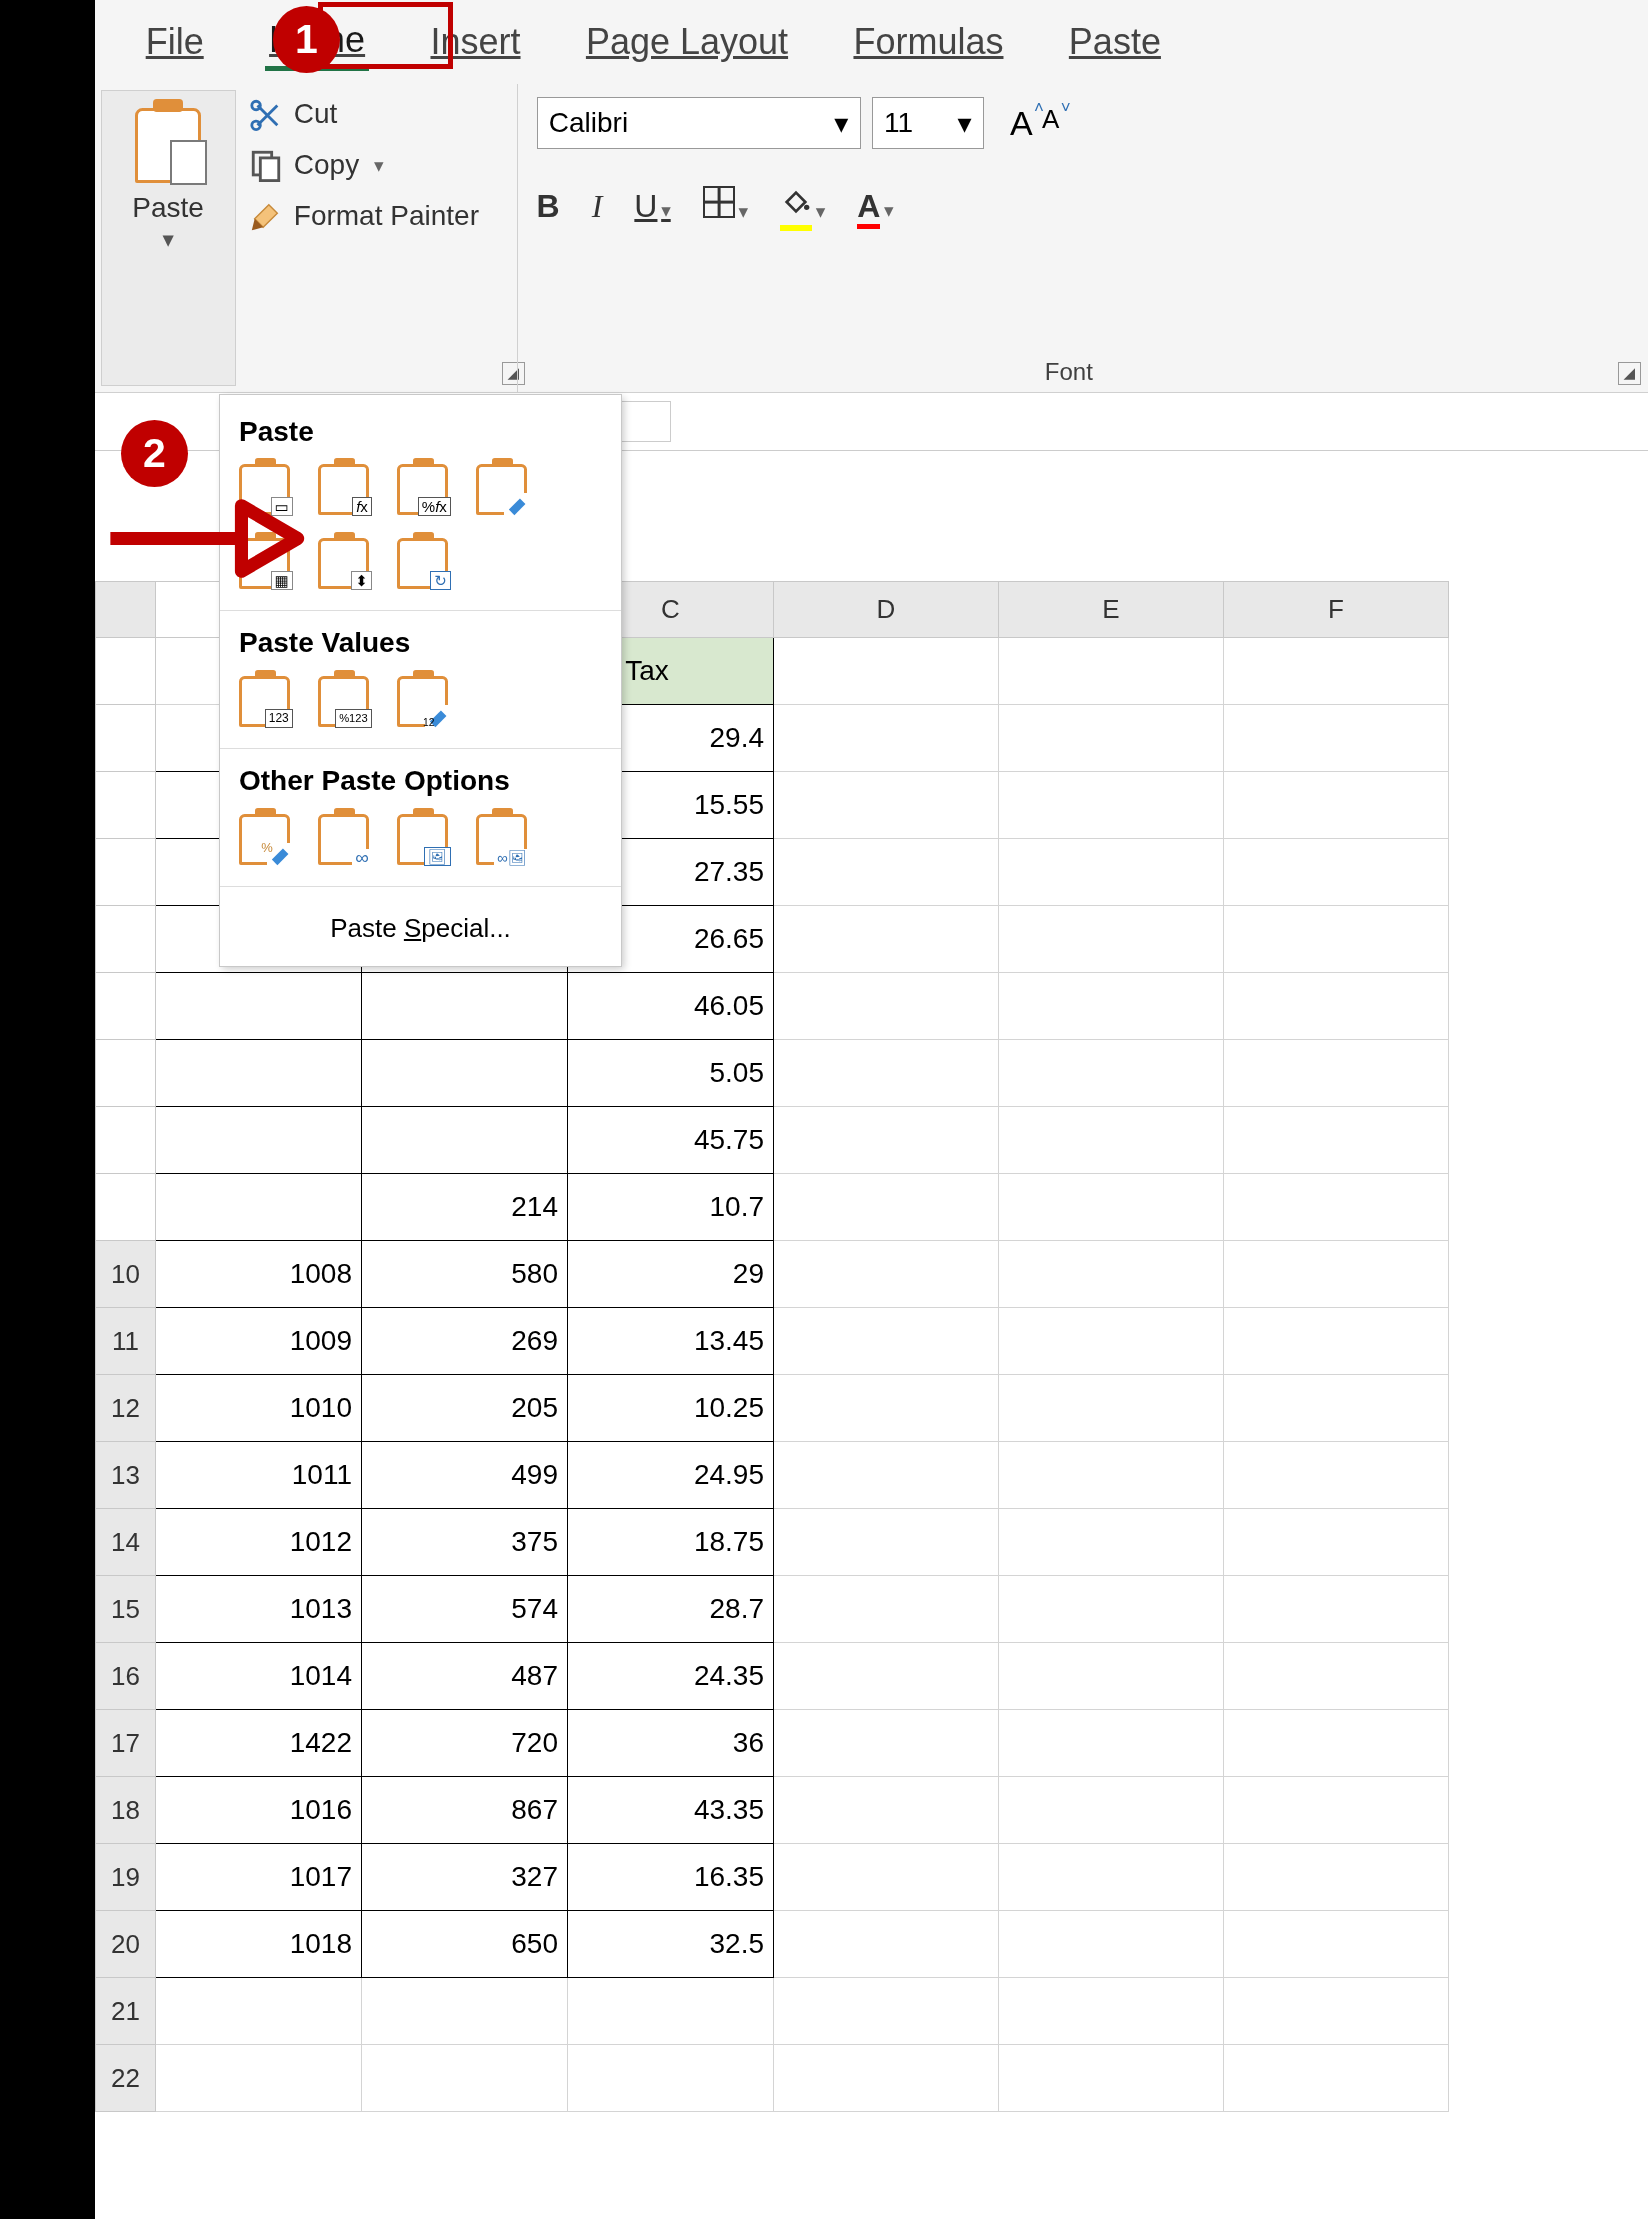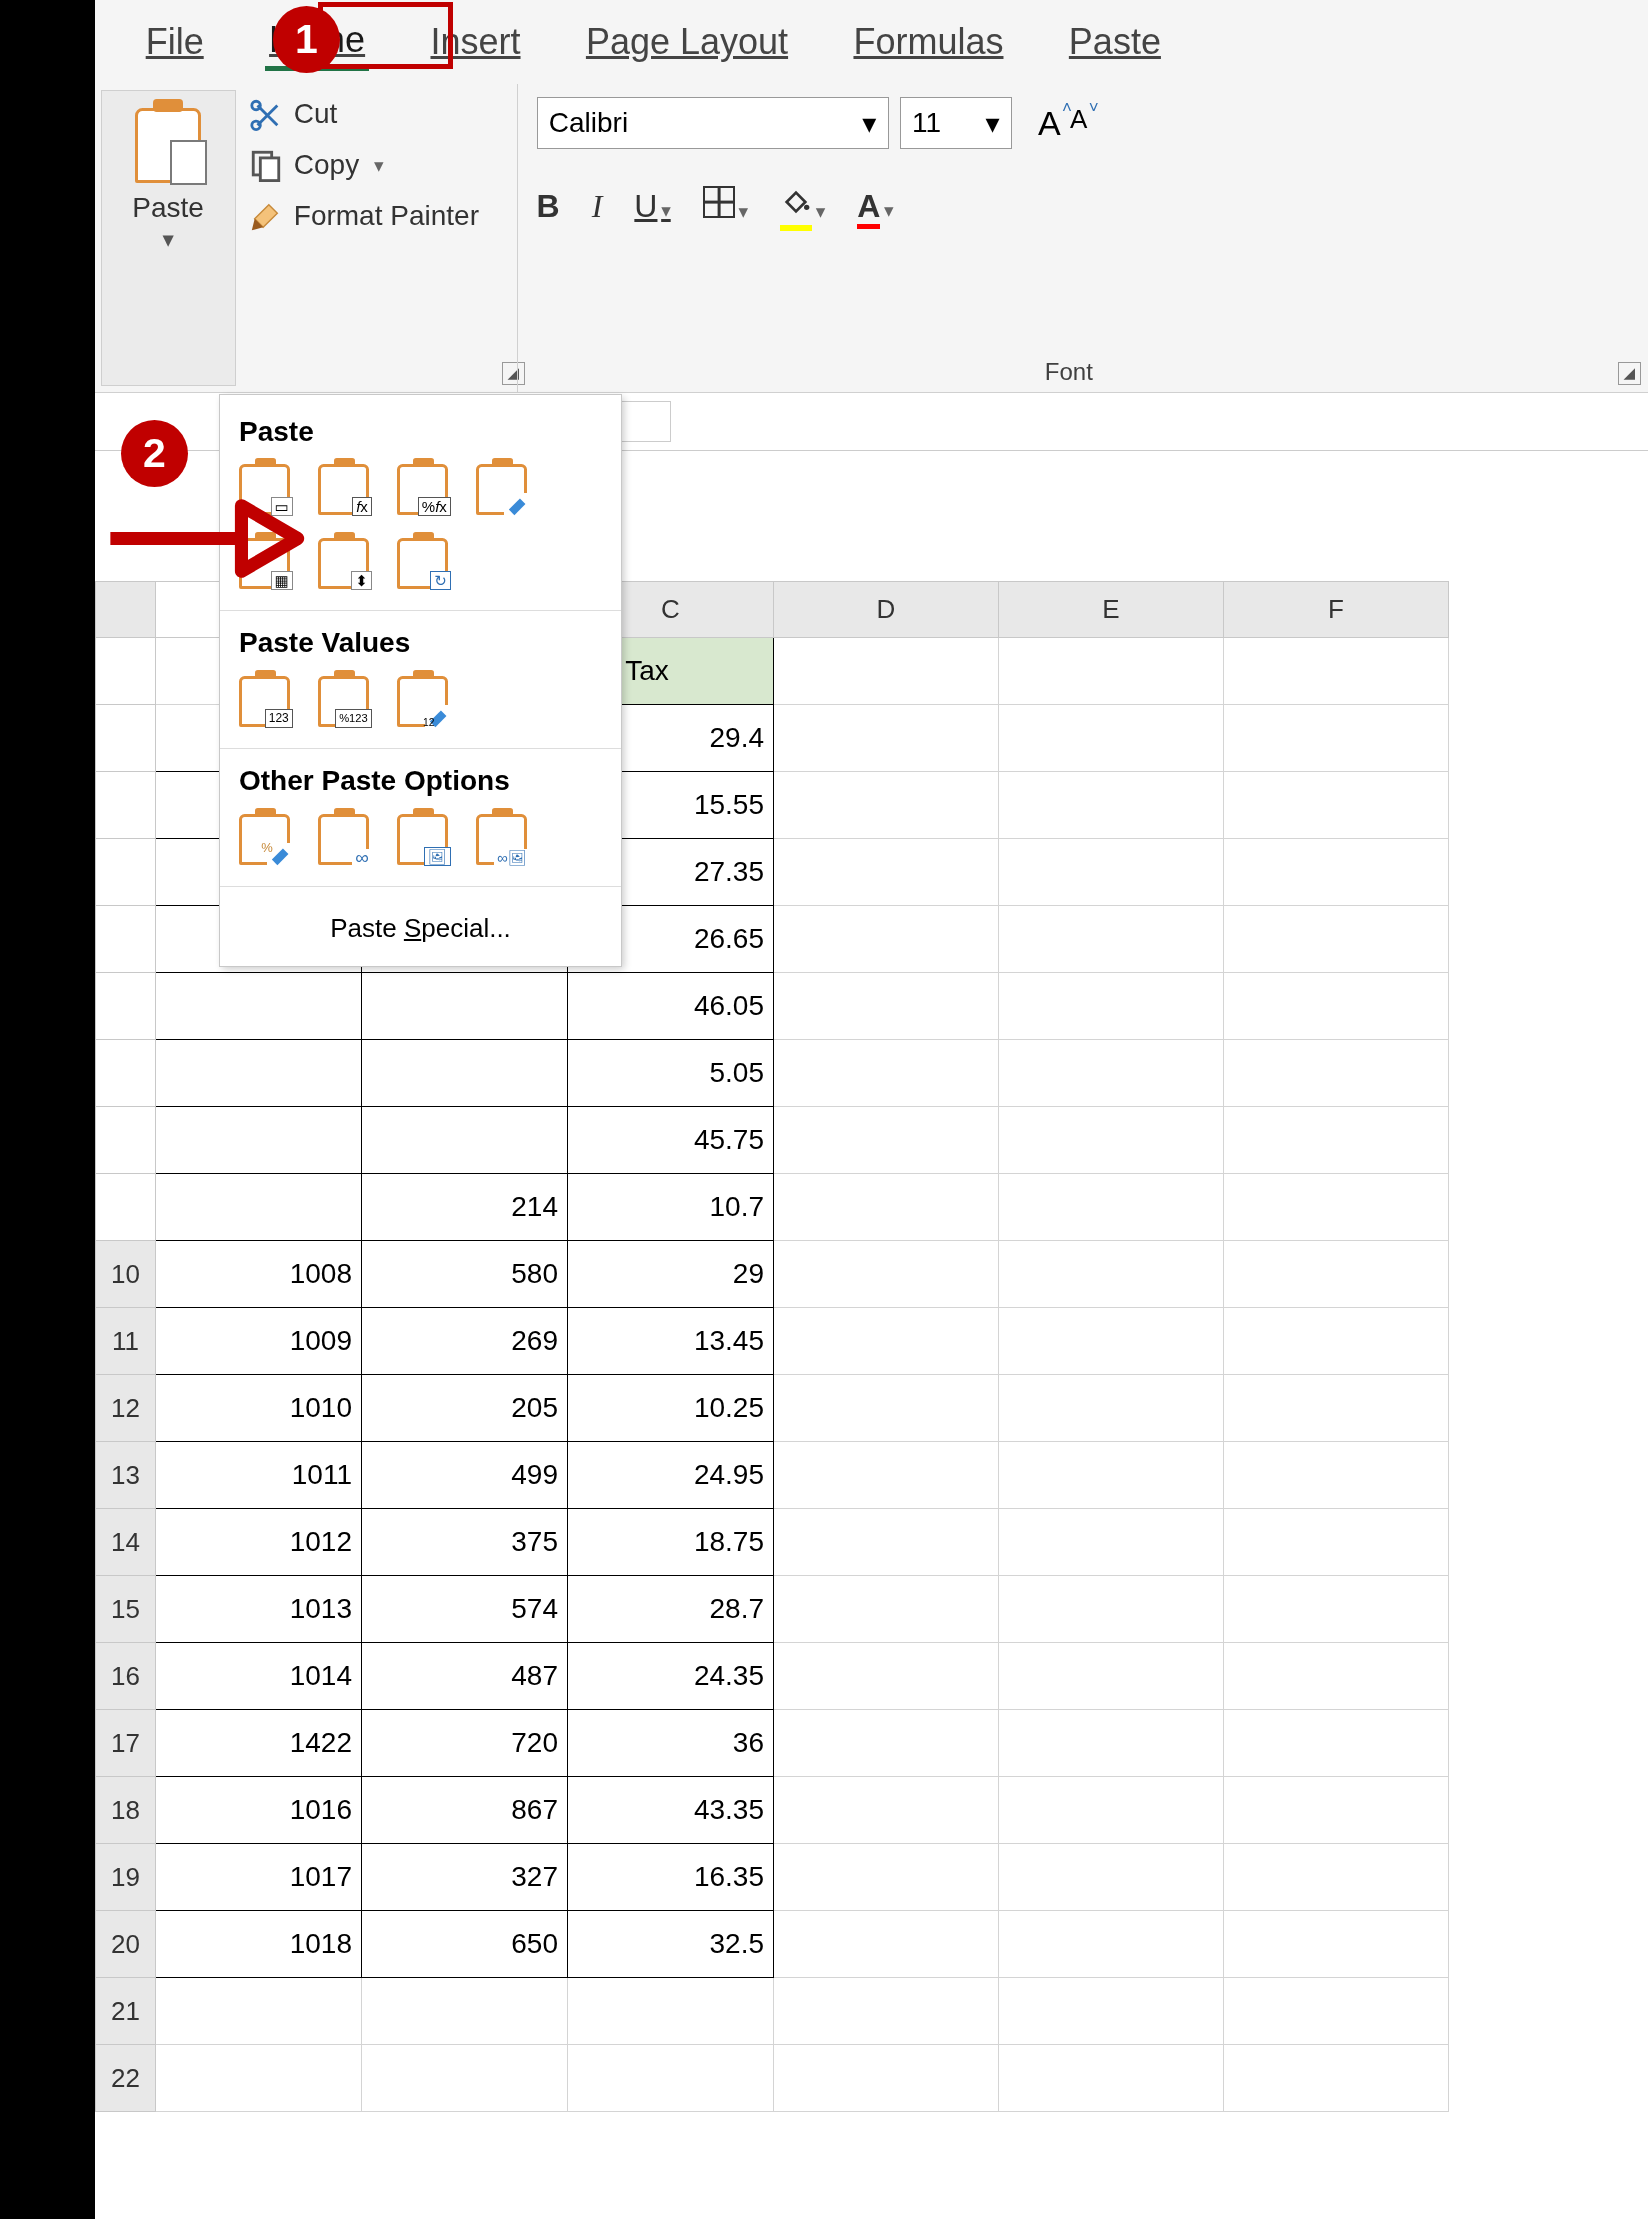--- a/index.html
+++ b/index.html
@@ -26,21 +26,21 @@
   .paste-big-icon .sheet { position:absolute; right:-9.4px; bottom:-5.6px; width:37px; height:45px; background:#fff; border:2.8px solid #7a7a7a; }
   .paste-label { font-size: 28px; margin-top: 9.4px; color:#333; }
   .paste-caret { font-size: 22.5px; color:#555; margin-top:1.9px; }
 
   .clip-col { width: 281px; padding: 13px 7.5px 0 13px; font-size: 28px; color:#333; }
   .clip-row { display:flex; align-items:center; gap:11.2px; margin-bottom: 17px; }
   .clip-row svg, .clip-row .glyph { width:34px; height:34px; flex:0 0 34px; }
 
   .font-group { border-left:0.9px solid #d0d0d0; padding: 13px 19px 0 19px; flex:1; position:relative; }
   .font-row1 { display:flex; gap:11.2px; align-items:center; }
-  .font-name { width: 352px; height: 52px; border:0.9px solid #999; background:#fff; font-size:28px; padding:0 11.2px; display:flex; align-items:center; justify-content:space-between; }
+  .font-name { width: 324px; height: 52px; border:0.9px solid #999; background:#fff; font-size:28px; padding:0 11.2px; display:flex; align-items:center; justify-content:space-between; }
   .font-size { width: 112px; height: 52px; border:0.9px solid #999; background:#fff; font-size:28px; padding:0 11.2px; display:flex; align-items:center; justify-content:space-between; }
   .aa { font-size:34px; display:flex; gap:9.4px; margin-left:15px; }
   .aa span { position:relative; }
   .aa sup { font-size:17px; position:absolute; top:-5.6px; right:-11.2px; color:#2f6fb3; }
   .font-row2 { display:flex; gap:32px; align-items:center; margin-top: 37px; font-size:32px; color:#333; }
   .fcar { font-size:19px; color:#666; margin-left:3.7px; }
   .border-ic { border:2.8px solid #333; width:32px; height:32px; display:inline-block; position:relative; }
   .border-ic:before { content:""; position:absolute; left:50%; top:0; bottom:0; width:2.8px; background:#333; transform:translateX(-50%);}
   .border-ic:after { content:""; position:absolute; top:50%; left:0; right:0; height:2.8px; background:#333; transform:translateY(-50%);}
   .bucket { position:relative; width:32px; height:32px; }

